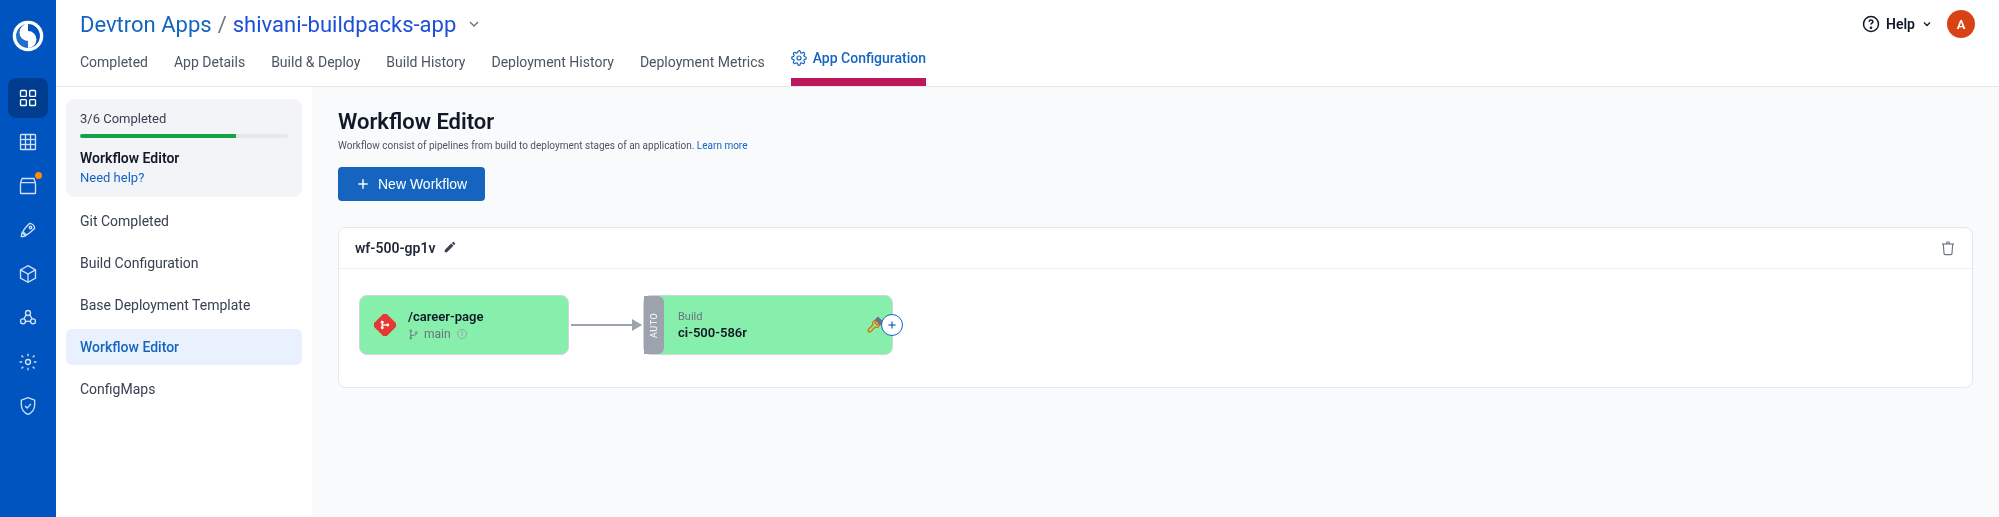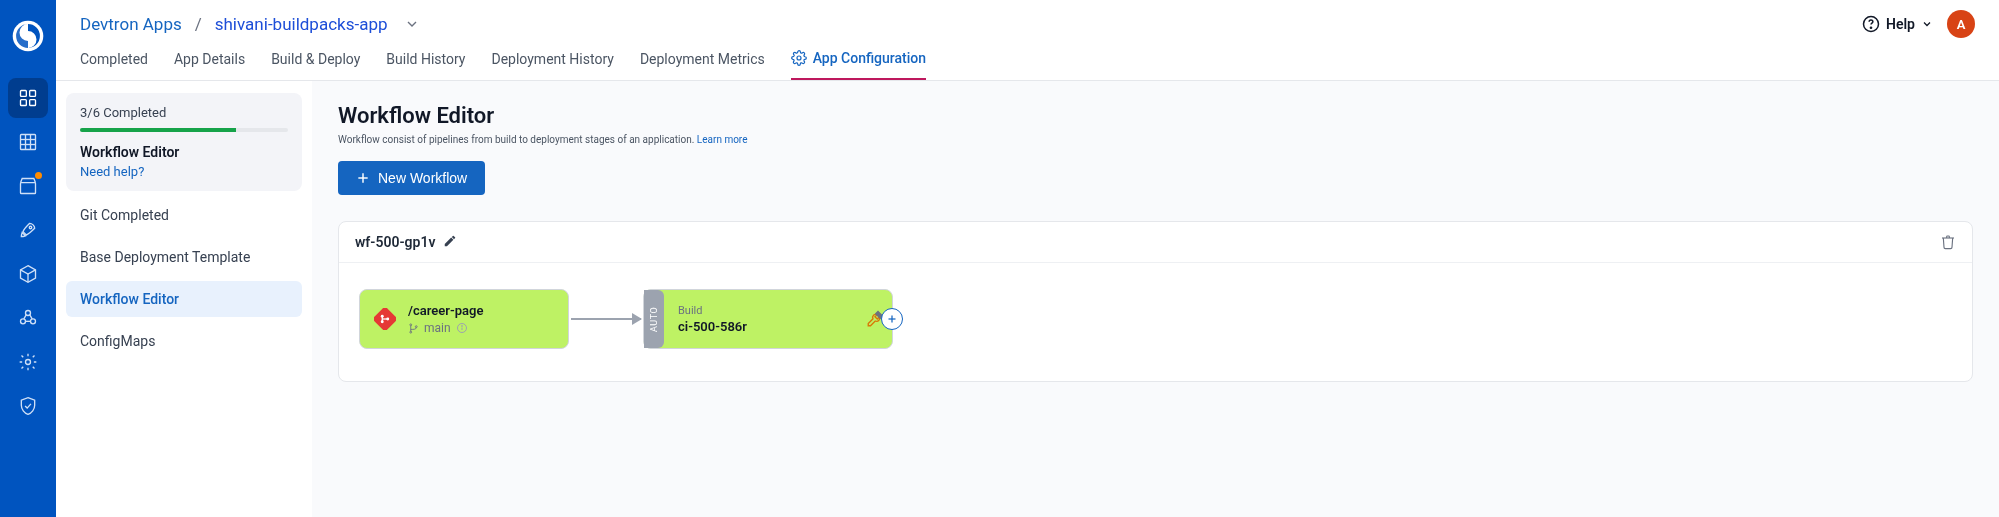--- a/index.html
+++ b/index.html
@@ -12,33 +12,33 @@
 .rail-item { width: 40px; height: 40px; display: flex; align-items: center; justify-content: center; border-radius: 8px; cursor: pointer; position: relative; }
 .rail-item.active { background: #003d8f; }
 .rail-item svg { width: 20px; height: 20px; }
 .rail-badge { position: absolute; top: 6px; right: 6px; width: 7px; height: 7px; background: #ff8c00; border-radius: 50%; }
 
 
 .main { flex: 1; display: flex; flex-direction: column; min-width: 0; }
 
 
 .topbar { display: flex; align-items: center; justify-content: space-between; padding: 10px 24px 0 24px; }
-.breadcrumb { display: flex; align-items: center; gap: 13px; font-size: 17px; }
+.breadcrumb { display: flex; align-items: center; gap: 6px; font-size: 22px; }
 .bc-root { color: #1565c0; cursor: pointer; }
 .bc-sep { color: #6b7280; }
 .bc-leaf { color: #1d4ed8; font-weight: 400; }
 .bc-chev { margin-left: 4px; color: #6b7280; cursor: pointer; }
 .top-actions { display: flex; align-items: center; gap: 14px; }
 .help-btn { display: flex; align-items: center; gap: 6px; font-weight: 600; cursor: pointer; color:#111827; }
 .avatar { width: 28px; height: 28px; border-radius: 50%; background: #d84315; color: #fff; display: flex; align-items: center; justify-content: center; font-size: 13px; font-weight: 600; cursor: pointer; }
 
 
 .tabs { display: flex; gap: 26px; padding: 12px 24px 0 24px; border-bottom: 1px solid #e5e7eb; }
 .tab { padding-bottom: 12px; cursor: pointer; color: #4b5563; font-size: 14px; display: flex; align-items: center; gap: 6px; }
-.tab.active { color: #1565c0; border-bottom: 2px solid #be185d; font-weight: 500; }
+.tab.active { color: #1565c0; border-bottom: 8px solid #be185d; font-weight: 500; }
 
 
 .body { flex: 1; display: flex; background: #f9fafc; min-height: 0; }
 
 
 .side { width: 256px; background: #fff; flex-shrink: 0; display: flex; flex-direction: column; padding: 12px 10px; gap: 6px; }
 .progress-card { background: #f3f4f8; border-radius: 8px; padding: 12px 14px; }
 .progress-label { font-size: 13px; color: #374151; margin-bottom: 8px; }
 .progress-bar { height: 4px; background: #e5e7eb; border-radius: 2px; overflow: hidden; margin-bottom: 12px; }
 .progress-fill { height: 100%; background: #16a34a; width: 75%; }
@@ -54,21 +54,21 @@
 .page-desc a { color: #1565c0; text-decoration: none; cursor: pointer; }
 .new-btn { display: inline-flex; align-items: center; gap: 8px; background: #1565c0; color: #fff; border: none; border-radius: 4px; padding: 9px 18px; font-size: 14px; font-weight: 500; cursor: pointer; margin-bottom: 26px; }
 
 .wf-card { background: #fff; border: 1px solid #e5e7eb; border-radius: 8px; }
 .wf-head { display: flex; align-items: center; justify-content: space-between; padding: 12px 16px; border-bottom: 1px solid #eef0f3; }
 .wf-name { font-weight: 600; font-size: 14px; display: flex; align-items: flex-start; gap: 8px; }
 .wf-name .edit { cursor: pointer; color: #374151; }
 .wf-trash { cursor: pointer; color: #6b7280; }
 .wf-body { padding: 26px 20px 32px 20px; display: flex; align-items: center; gap: 0; }
 
-.node { border: 1px solid #d1d5db; border-radius: 8px; background: #bef264; display: flex; align-items: center; position: relative; }
+.node { border: 1px solid #d1d5db; border-radius: 8px; background: #86efac; display: flex; align-items: center; position: relative; }
 .node-src { width: 210px; height: 60px; padding: 10px 14px; gap: 12px; cursor: pointer; }
 .src-icon { width: 22px; height: 22px; display:flex; align-items:center; justify-content:center; }
 .src-text { display: flex; flex-direction: column; gap: 3px; }
 .src-path { font-weight: 600; font-size: 13px; color: #111827; }
 .src-branch { font-size: 12px; color: #6b7280; display: flex; align-items: center; gap: 5px; }
 
 .arrow { width: 70px; height: 2px; background: #9ca3af; position: relative; margin: 0 2px; }
 .arrow::after { content: ''; position: absolute; right: -1px; top: -5px; border-left: 10px solid #9ca3af; border-top: 6px solid transparent; border-bottom: 6px solid transparent; }
 
 .node-build { width: 250px; height: 60px; cursor: pointer; overflow: visible; }
@@ -207,20 +207,21 @@
       <div class="side">
         <div class="progress-card">
           <div class="progress-label">3/6 Completed</div>
           <div class="progress-bar">
               <div class="progress-fill" style="width: 75%;"></div>
             </div>
           <div class="progress-title">Workflow Editor</div>
           <div class="progress-help">Need help?</div>
         </div>
         <div class="side-item">Git Completed</div>
+        <div class="side-item">Build Configuration</div>
         <div class="side-item">Base Deployment Template</div>
         <div class="side-item active">Workflow Editor</div>
         <div class="side-item">ConfigMaps</div>
       </div>
 
       <div class="content">
         <h1 class="page-title">Workflow Editor</h1>
         <p class="page-desc">
           <span>Workflow consist of pipelines from build to deployment stages of an application. </span><a>Learn more</a>
         </p>

